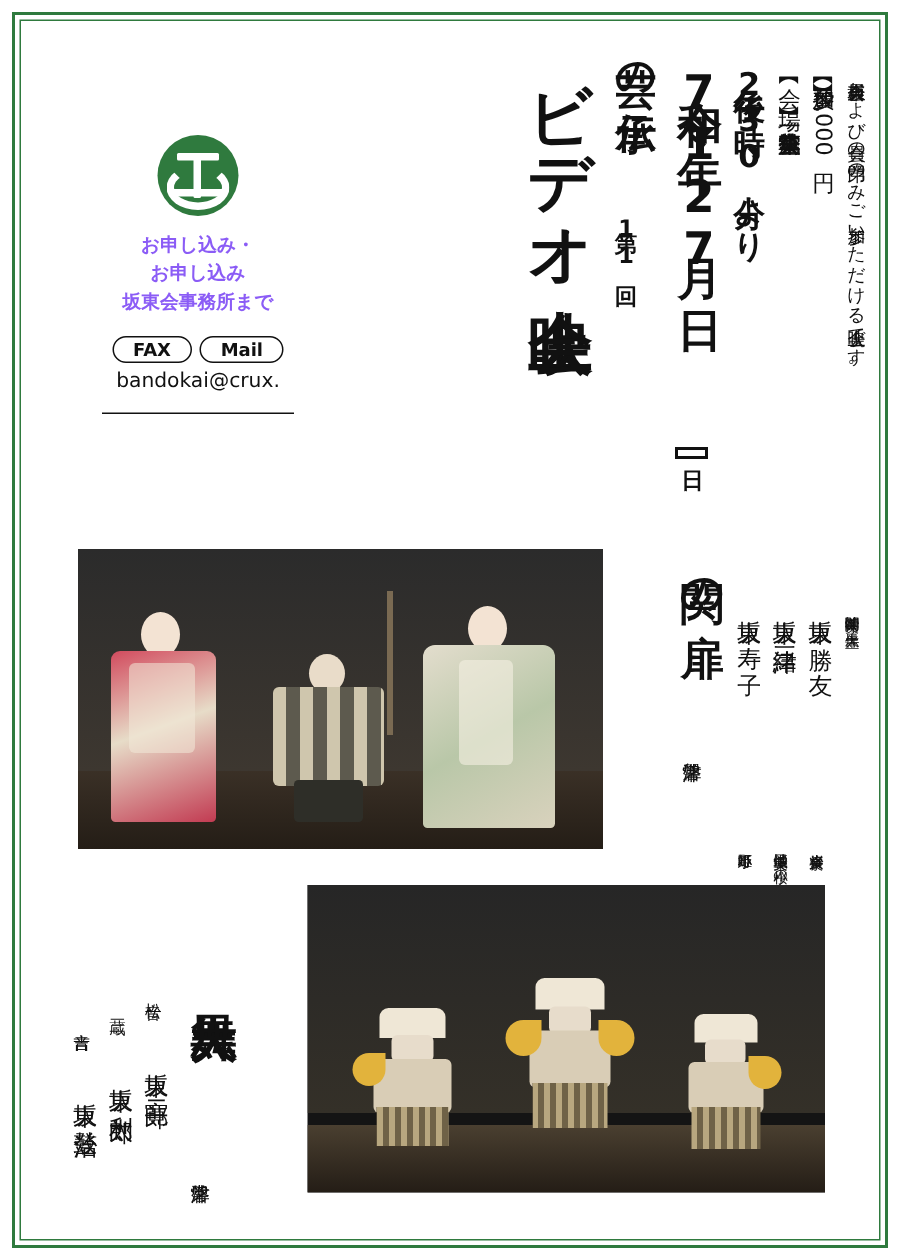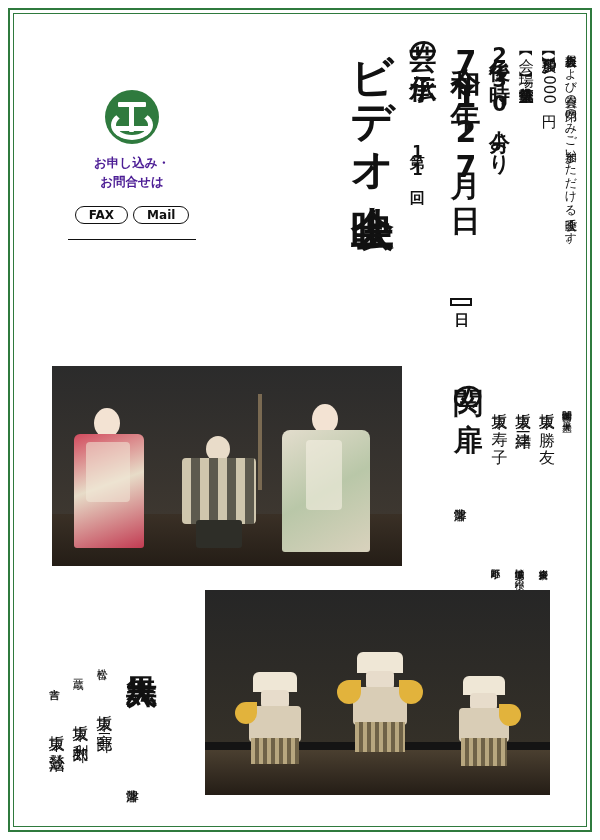--- a/index.html
+++ b/index.html
@@ -138,21 +138,21 @@
     position:absolute;left:8px;top:36px;width:38px;height:5px;background:#fff;border-radius:1px;
   }
   .logo .arc{
     position:absolute;left:6px;top:20px;width:42px;height:30px;border:5px solid #fff;border-top-color:transparent;border-radius:50%;box-sizing:border-box;
   }
   .contact-lead{
     font-size:12.5px;
     font-weight:bold;
     line-height:1.5;
     margin-bottom:12px;
-    color:#4c1d95;
+    color:#8b5cf6;
   }
   .pill{
     display:inline-block;
     border:1.5px solid #111;
     border-radius:11px;
     font-size:12px;
     font-weight:bold;
     padding:1px 13px;
     margin-bottom:3px;
   }
@@ -295,25 +295,27 @@
 
   <div class="contact">
     <div class="logo">
       <div class="arc"></div>
       <div class="bar1"></div>
       <div class="bar2"></div>
       <div class="bar3"></div>
     </div>
     <div class="contact-lead">
       <div>お申し込み・</div>
-      <div>お問合せは</div>
+      <div>お申し込み</div>
+      <div>坂東会事務所まで</div>
     </div>
     <div class="pill">FAX</div>
     <div class="pill">Mail</div>
     <div class="contact-val">
+      <div>bandokai@crux.</div>
     </div>
     <div class="hr-thin"></div>
   </div>
 
   <div class="photo1">
     <div class="backdrop-gold"></div>
     <div class="stage-floor"></div>
 
     <div class="fig" style="left:18px;top:42px;width:78px;height:140px;">
       <div class="head" style="left:24px;top:0;width:26px;height:30px;"></div>

